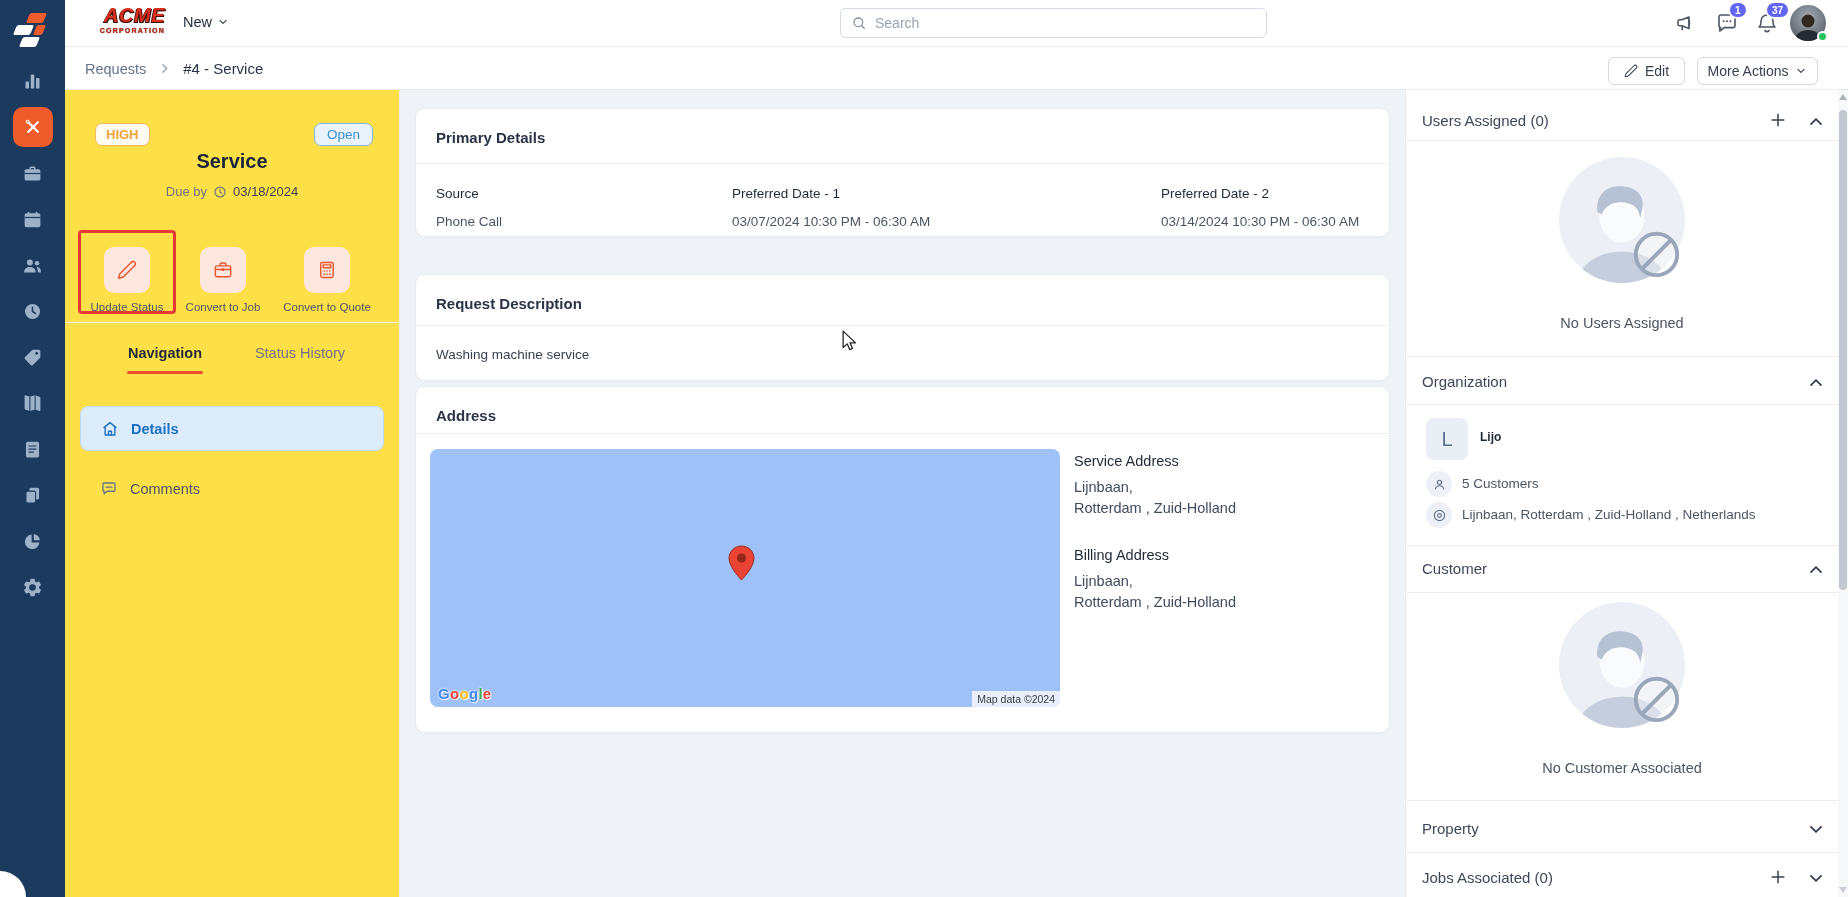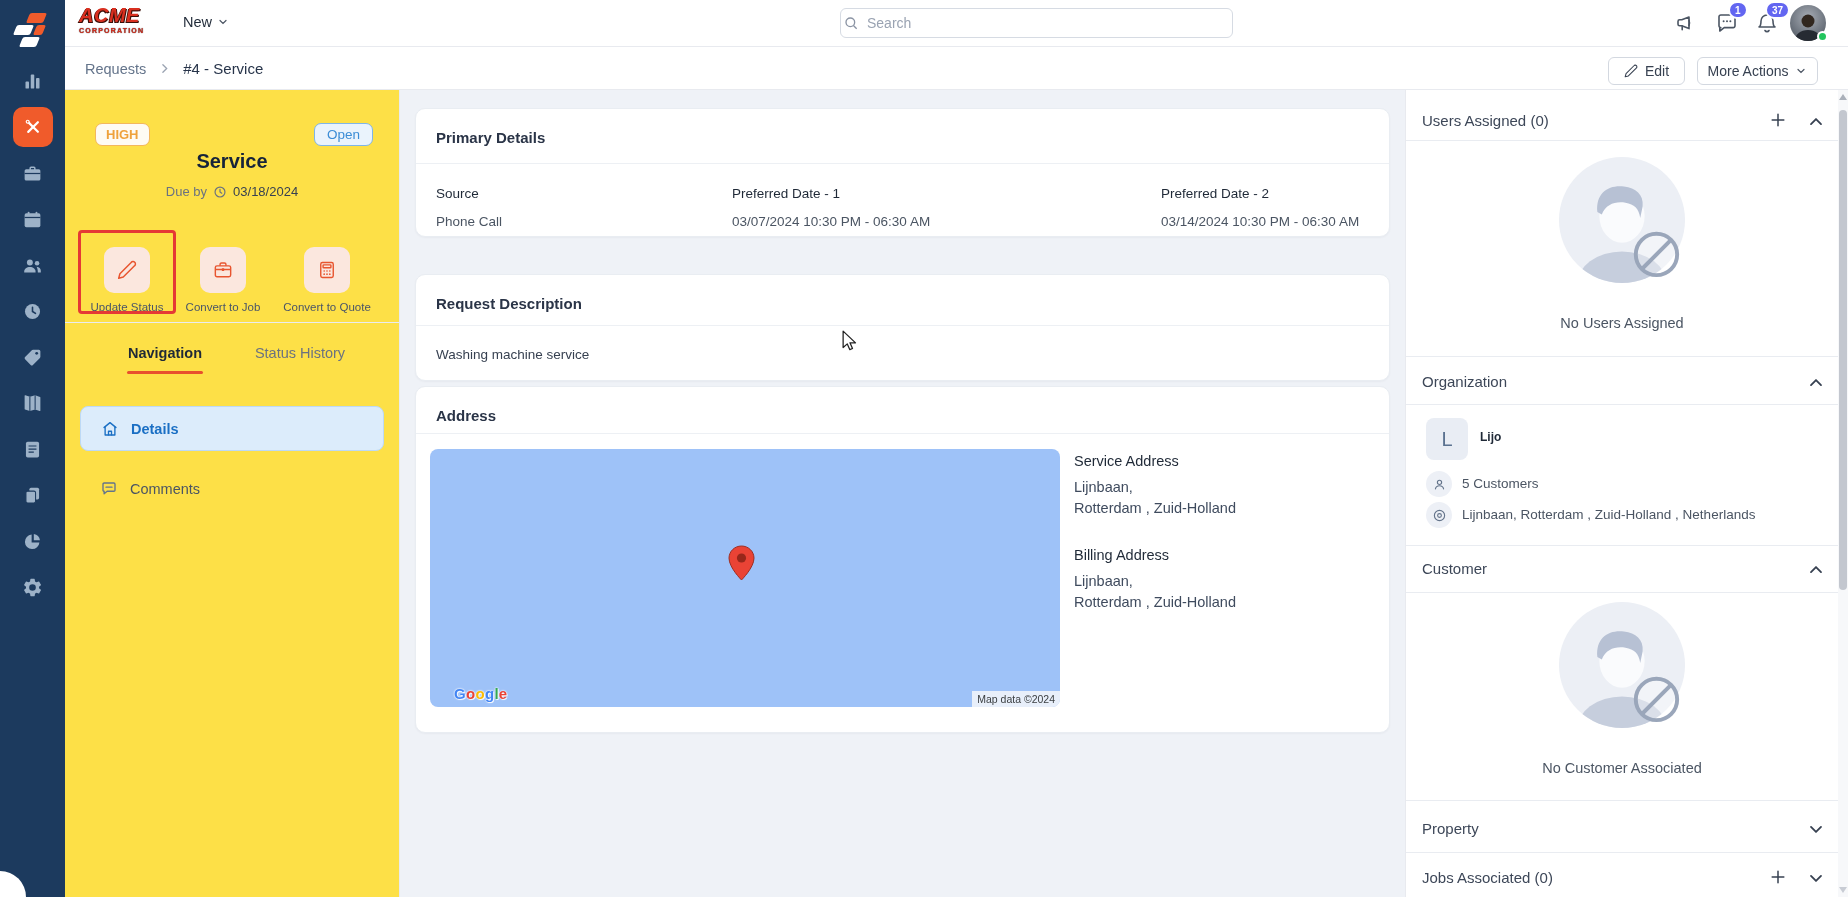--- a/index.html
+++ b/index.html
@@ -16,25 +16,25 @@
   .lg3 { left:23px; top:15px; width:9px;  height:10px; background:#f05b2b; }
   .lg4 { left:9px;  top:27px; width:17px; height:10px; background:#ffffff; }
   .snav { position:absolute; left:0; top:58px; width:65px; }
   .sitem { width:65px; height:46px; display:flex; align-items:center; justify-content:center; cursor:pointer; }
   .sitem svg { width:21px; height:21px; }
   .sitem.active .box { width:40px; height:40px; background:#f05b2b; border-radius:10px; display:flex; align-items:center; justify-content:center; }
   .corner { position:absolute; left:0; bottom:0; width:26px; height:26px; background:#fff; border-top-right-radius:26px; z-index:6; }
 
   
   .topbar { position:absolute; left:65px; top:0; right:0; height:47px; background:#fff; border-bottom:1px solid #e8eaef; z-index:4; }
-  .brand { position:absolute; left:14px; top:4px; width:86px; text-align:left; cursor:pointer; }
+  .brand { position:absolute; left:14px; top:4px; width:86px; text-align:right; cursor:pointer; }
   .brand .b1 { font-size:20px; font-weight:800; color:#d92f1f; letter-spacing:.5px; text-shadow:1px 1px 0 #3a0f08, -1px 1px 0 #3a0f08; font-style:italic; line-height:22px; }
   .brand .b2 { font-size:7px; font-weight:800; color:#d92f1f; letter-spacing:1.2px; text-shadow:0 0 1px #000; margin-top:1px; }
   .newmenu { position:absolute; left:118px; top:14px; display:flex; align-items:center; gap:5px; cursor:pointer; font-size:14.5px; color:#1f2937; }
-  .search { position:absolute; left:775px; top:8px; width:393px; height:30px; border:1px solid #d6dbe3; border-radius:6px; display:flex; align-items:center; padding:0 2px; gap:8px; background:#fff; }
+  .search { position:absolute; left:775px; top:8px; width:427px; height:30px; border:1px solid #d6dbe3; border-radius:6px; display:flex; align-items:center; padding:0 10px; gap:8px; background:#fff; }
   .search input { border:none; outline:none; font-size:14px; color:#374151; width:320px; font-family:inherit; background:transparent; }
   .search input::placeholder { color:#9aa3b2; }
   .tico { position:absolute; top:11px; width:24px; height:24px; cursor:pointer; }
   .nbadge { position:absolute; background:#6366f1; color:#fff; font-size:10px; font-weight:700; border-radius:9px; padding:1.5px 5px; border:2px solid #fff; z-index:5; }
   .avatar { position:absolute; left:1725px; top:5px; width:36px; height:36px; border-radius:50%; background:radial-gradient(circle at 50% 35%, #a8adb5 0%, #6d747e 60%, #4b5158 100%); overflow:hidden; cursor:pointer; }
   .avatar svg { position:absolute; left:4px; top:6px; }
   .odot { position:absolute; left:1752px; top:31px; width:11px; height:11px; background:#22c55e; border:2px solid #fff; border-radius:50%; z-index:5; }
 
   
   .crumbbar { position:absolute; left:65px; top:47px; right:0; height:43px; background:#fff; border-bottom:1px solid #e8eaef; z-index:3; }
@@ -78,21 +78,21 @@
   .card3 { top:296px; height:347px; }
   .ctitle { position:absolute; left:20px; top:20px; font-size:15px; font-weight:600; color:#2a3447; }
   .cdiv { position:absolute; left:0; width:100%; height:1px; background:#edf0f4; }
   .fld { position:absolute; }
   .fld .l { font-size:13.5px; color:#1f2937; font-weight:500; }
   .fld .v { font-size:13.5px; color:#4b5563; margin-top:13px; }
   .desc { position:absolute; left:20px; top:72px; font-size:13.5px; color:#374151; }
   .map { position:absolute; left:14px; top:62px; width:630px; height:258px; background:#9ec2f8; border-radius:8px; overflow:hidden; cursor:pointer; }
   .gpin { position:absolute; left:298px; top:96px; }
   .glogo { position:absolute; left:8px; bottom:5px; font-size:15px; font-weight:700; letter-spacing:.3px; cursor:pointer;
-           text-shadow:0 0 2px #fff,0 0 2px #fff,1px 1px 0 rgba(255,255,255,.8);margin-left:16px; }
+           text-shadow:0 0 2px #fff,0 0 2px #fff,1px 1px 0 rgba(255,255,255,.8); }
   .mattr { position:absolute; right:0; bottom:0; background:rgba(245,247,250,.85); color:#3c4043; font-size:10.5px; padding:2px 5px; }
   .addr-label { position:absolute; left:658px; font-size:14.5px; font-weight:400; color:#1f2937; }
   .addr-line { position:absolute; left:658px; font-size:14.5px; color:#3f4b5e; }
 
   
   .rpanel { position:absolute; left:1405px; top:90px; width:433px; height:807px; background:#fff; border-left:1px solid #e8eaef; }
   .rp-title { position:absolute; left:16px; font-size:15px; color:#3d4758; }
   .rdiv { position:absolute; left:0; width:100%; height:1px; background:#e9ecf1; }
   .icbtn { position:absolute; width:20px; height:20px; cursor:pointer; }
   .ph-avatar { position:absolute; left:151px; width:130px; height:130px; }

